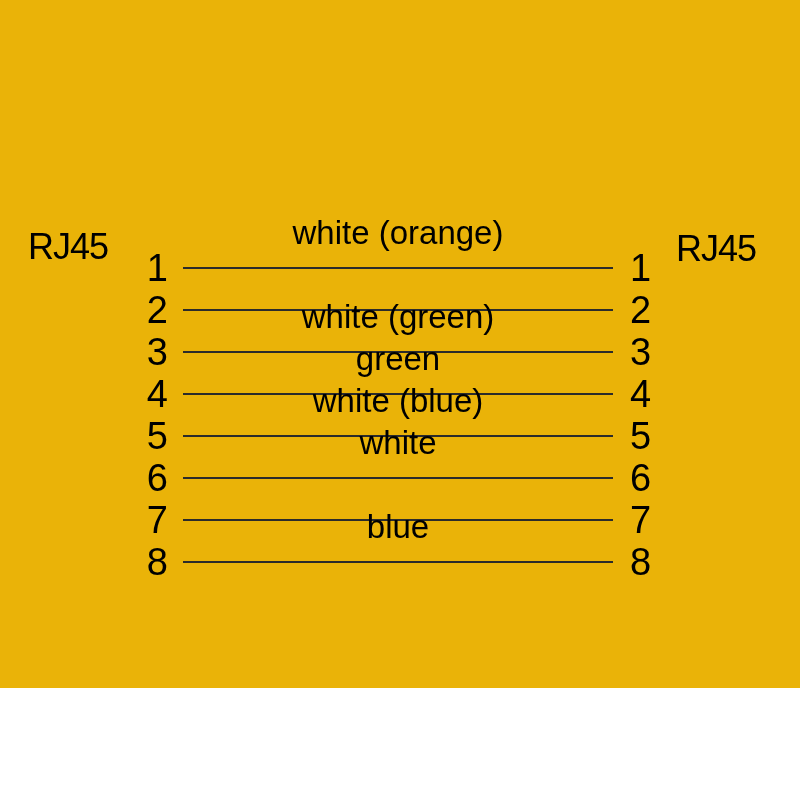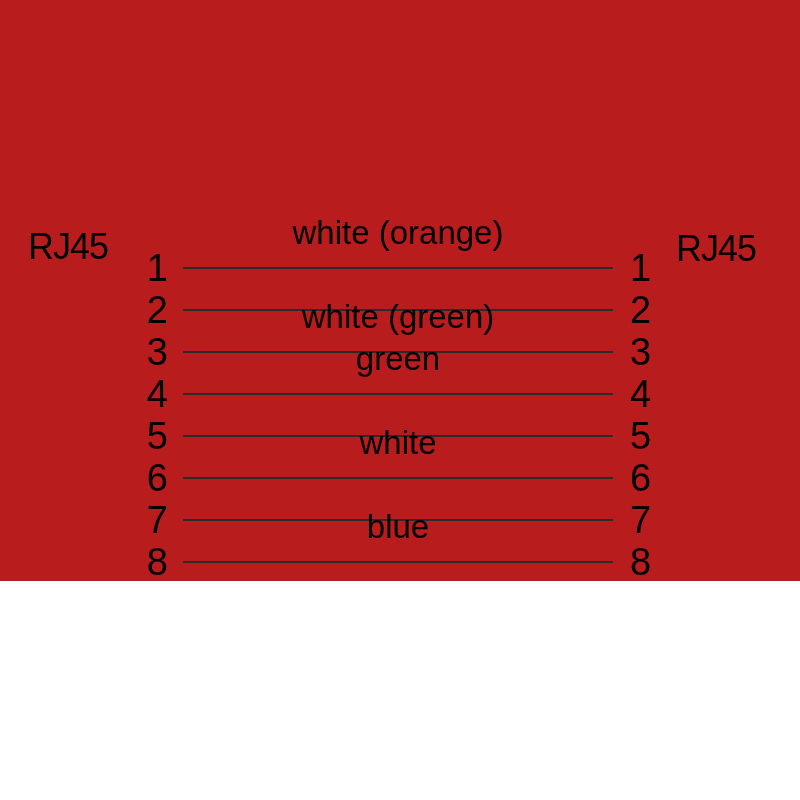--- a/index.html
+++ b/index.html
@@ -3,22 +3,22 @@
 <meta charset="utf-8">
 <style>
   html, body {
     margin: 0;
     padding: 0;
     background: #ffffff;
   }
   .canvas {
     position: relative;
     width: 800px;
-    height: 581px;
-    background: #b91c1c;
+    height: 688px;
+    background: #eab308;
     overflow: hidden;
     font-family: "Liberation Sans", sans-serif;
     color: #000000;
   }
   .connector-label {
     position: absolute;
     font-size: 36px;
     line-height: 1;
     letter-spacing: -1px;
     color: #000000;
@@ -97,20 +97,21 @@
 
     <div class="wire-row">
       <span class="pin left">4</span>
       <span class="wire-label">green</span>
       <span class="wire-line"></span>
       <span class="pin right">4</span>
     </div>
 
     <div class="wire-row">
       <span class="pin left">5</span>
+      <span class="wire-label">white (blue)</span>
       <span class="wire-line"></span>
       <span class="pin right">5</span>
     </div>
 
     <div class="wire-row">
       <span class="pin left">6</span>
       <span class="wire-label">white</span>
       <span class="wire-line"></span>
       <span class="pin right">6</span>
     </div>

